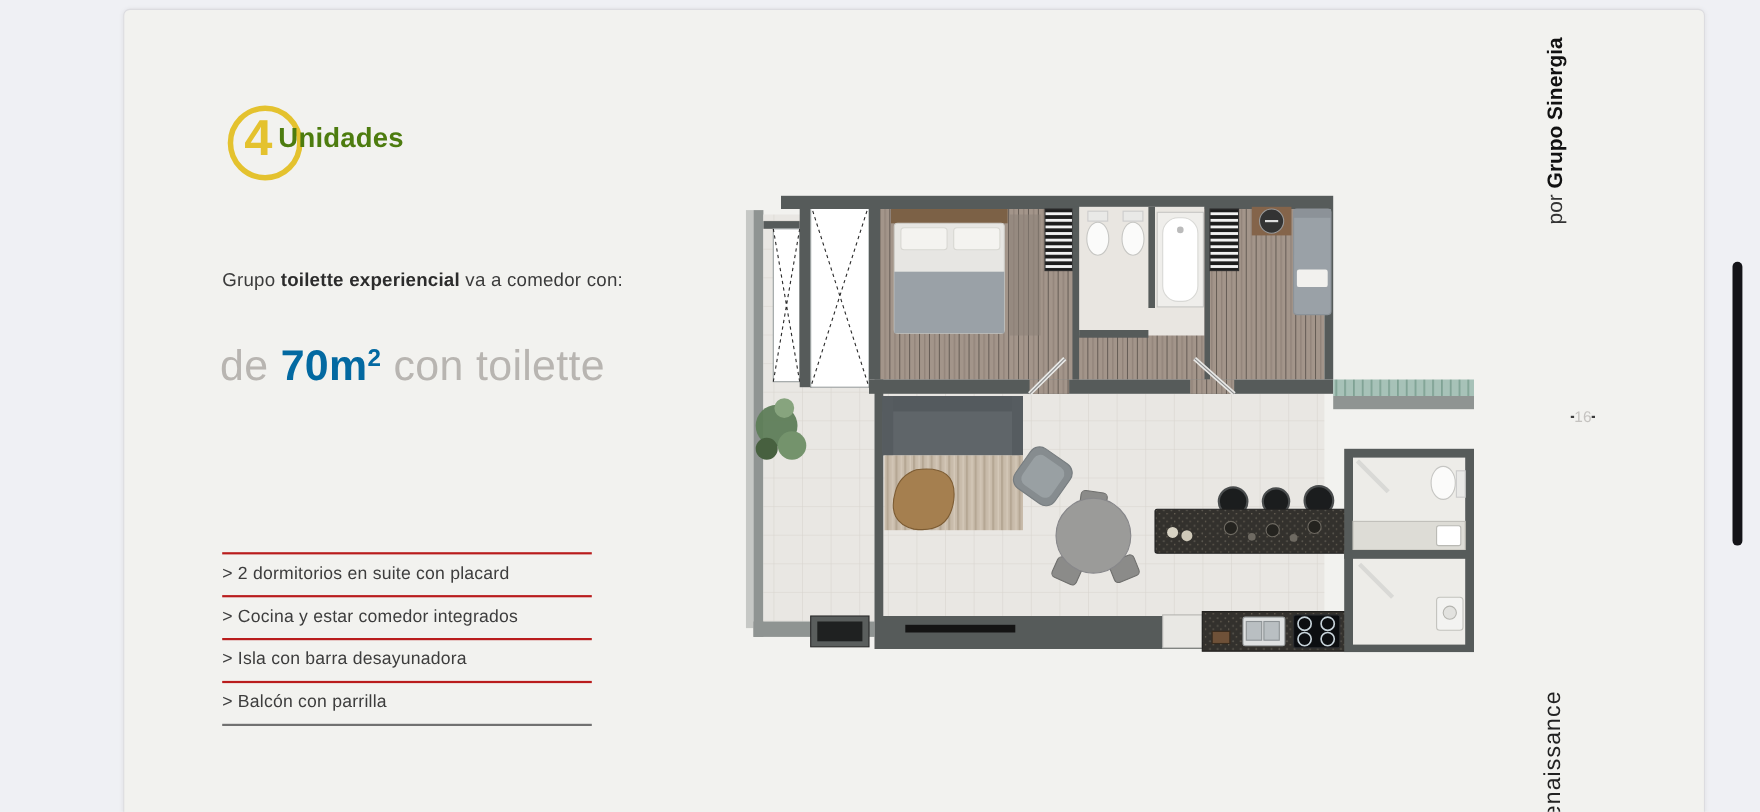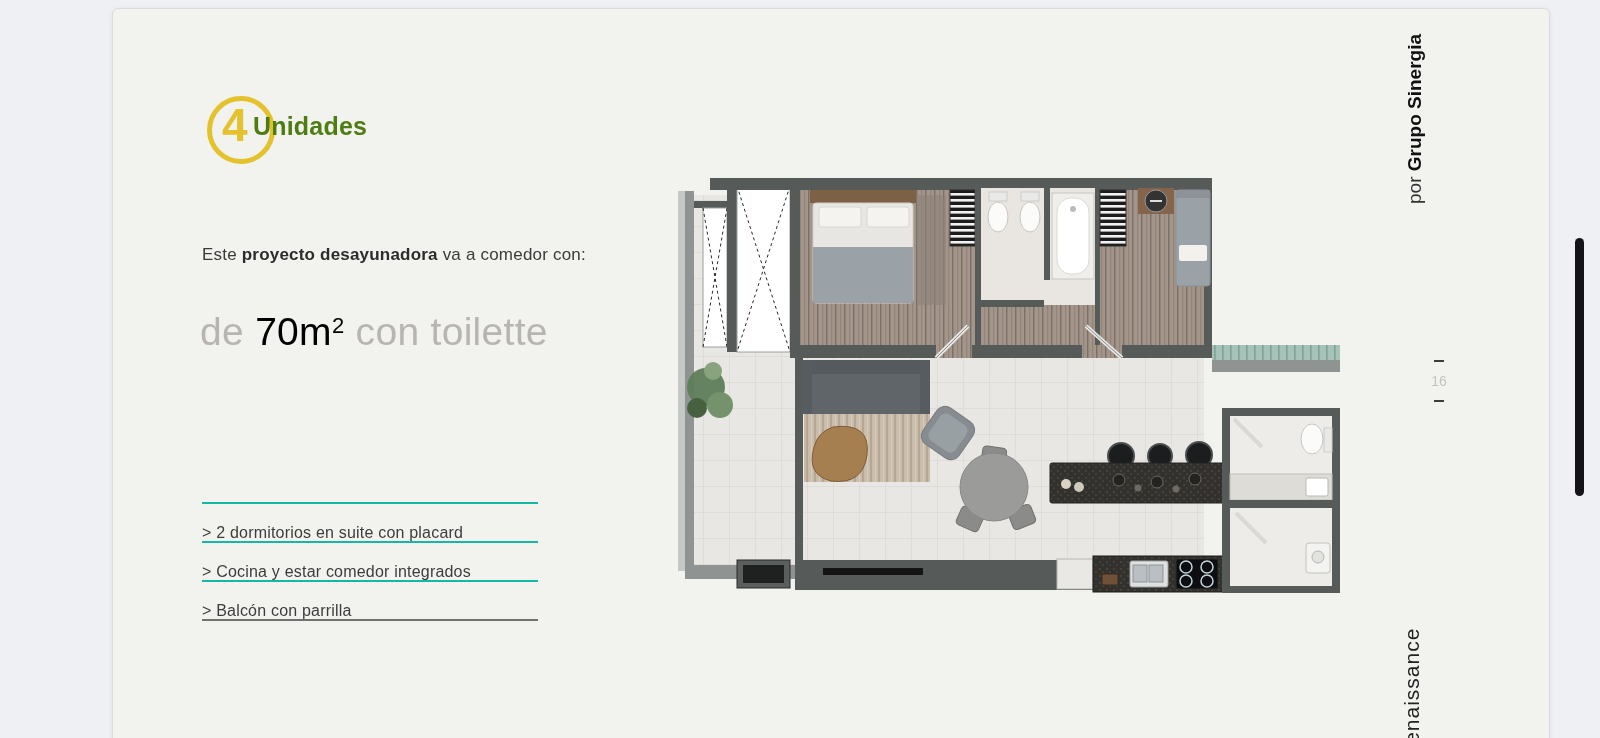--- a/index.html
+++ b/index.html
@@ -9,61 +9,62 @@
         border:1px solid #dcdce0;border-radius:6px;box-shadow:0 1px 5px rgba(0,0,0,.07);}
   
   .logo-circle{position:absolute;left:207px;top:96px;width:58px;height:58px;border:5px solid #e4c22e;border-radius:50%;}
   .logo-number{position:absolute;left:222px;top:99px;font-size:46px;font-weight:700;color:#e4c22e;line-height:52px;}
   .logo-label{position:absolute;left:253px;top:112px;font-size:25px;font-weight:700;color:#4d7c0f;letter-spacing:.2px;}
   
   .intro{position:absolute;left:202px;top:245px;font-size:17px;color:#3b3b3b;letter-spacing:.2px;}
   .intro b{font-weight:700;color:#2c2c2c;}
   
   .headline{position:absolute;left:200px;top:306px;font-size:39px;line-height:39px;font-weight:300;color:#b8b5b1;letter-spacing:.3px;}
-  .headline .hl-bold{font-weight:400;color:#000000;}
+  .headline .hl-bold{font-weight:700;color:#0369a1;}
   .headline sup{font-size:22px;vertical-align:12px;}
   
   .features{position:absolute;left:202px;top:502px;width:336px;}
-  .feature-row{height:39px;border-top:2px solid #14b8a6;padding-top:20px;box-sizing:border-box;
+  .feature-row{height:39px;border-top:2px solid #b91c1c;padding-top:9px;box-sizing:border-box;
                font-size:16px;color:#3d3d3d;letter-spacing:.2px;}
   .features-end{border-top:2px solid #717171;height:0;}
   
   .plan{position:absolute;left:678px;top:175px;width:662px;height:418px;}
   
   .byline{position:absolute;left:1404px;top:204px;width:168px;height:24px;transform:rotate(-90deg);
           transform-origin:0 0;font-size:19px;color:#333;white-space:nowrap;}
   .byline b{font-weight:700;color:#111;}
   .watermark{position:absolute;left:1400px;top:760px;width:140px;height:26px;transform:rotate(-90deg);
              transform-origin:0 0;font-size:21px;font-weight:500;color:#222;letter-spacing:1px;white-space:nowrap;}
   
-  .page-ind{position:absolute;left:1428px;top:360px;width:22px;display:flex;flex-direction:column;align-items:center;}
+  .page-ind{position:absolute;left:1428px;top:360px;width:22px;display:flex;flex-direction:row;align-items:center;}
   .dash{width:10px;height:2px;background:#3c3c3c;}
   .page-num{font-size:14px;color:#c5c3c0;margin:11px 0;}
   
   .scroll-thumb{position:absolute;left:1575px;top:238px;width:9px;height:258px;background:#141418;border-radius:5px;}
 </style>
 </head>
 <body>
 
 <div class="stage">
   <div class="page"></div>
 
   <div class="logo-circle"></div>
   <div class="logo-number">4</div>
   <div class="logo-label">Unidades</div>
 
-  <div class="intro"><span>Este </span><b>proyecto desayunadora</b><span> va a comedor con:</span></div>
+  <div class="intro"><span>Grupo </span><b>toilette experiencial</b><span> va a comedor con:</span></div>
 
   <div class="headline">
     <div><span>de </span><span class="hl-bold">70m</span><sup class="hl-bold">2</sup><span> con toilette</span></div>
   </div>
 
   <div class="features">
     <div class="feature-row">&gt; 2 dormitorios en suite con placard</div>
     <div class="feature-row">&gt; Cocina y estar comedor integrados</div>
+    <div class="feature-row">&gt; Isla con barra desayunadora</div>
     <div class="feature-row">&gt; Balcón con parrilla</div>
     <div class="features-end"></div>
   </div>
 
   <svg class="plan" viewBox="0 0 662 418" xmlns="http://www.w3.org/2000/svg">
     <defs>
       <pattern id="tile" width="26" height="26" patternUnits="userSpaceOnUse">
         <rect width="26" height="26" fill="#e9e7e3"></rect>
         <path d="M26 0 V26 M0 26 H26" stroke="#d7d4ce" stroke-width="1" fill="none"></path>
       </pattern>

